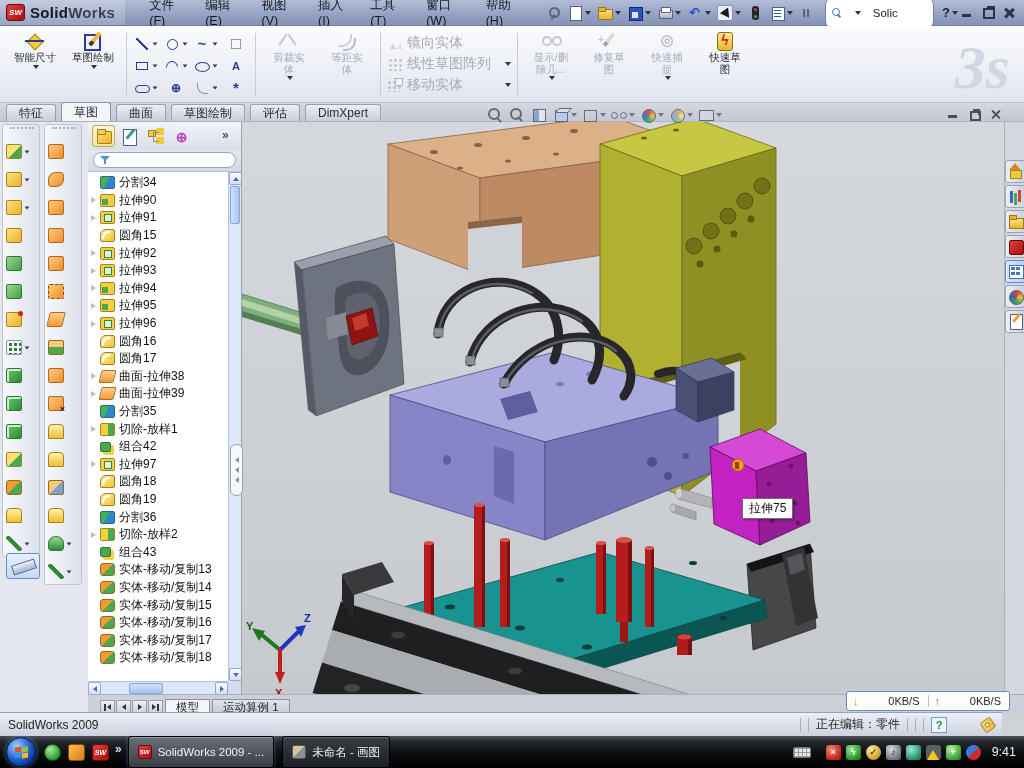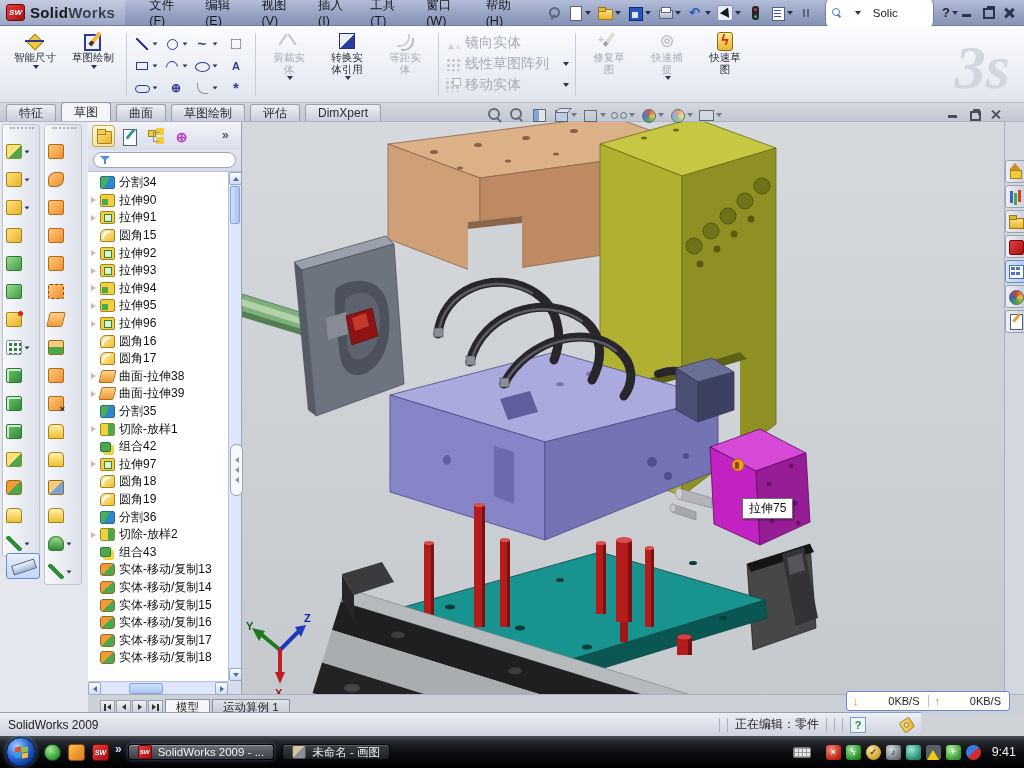--- a/index.html
+++ b/index.html
@@ -223,21 +223,21 @@
 .tp-doc::before{content:"";position:absolute;left:4px;top:3px;width:11px;height:14px;background:#fff;border:1px solid #56607a}
 .tp-doc::after{content:"";position:absolute;left:9px;top:2px;width:3px;height:10px;background:#e8a03a;transform:rotate(40deg)}
 
 #modeltabs{position:absolute;left:0;top:694px;width:1024px;height:21px;background:#ccd1d9;border-top:1px solid #aab0be;display:flex;align-items:flex-end}
 #mtnav{display:flex;gap:1px;margin-left:100px;margin-bottom:1px}
 .nb{width:15px;height:14px;background:linear-gradient(#eef0f5,#ccd1db);border:1px solid #98a0b0;display:flex;align-items:center;justify-content:center;gap:1px}
 .nbar{width:2px;height:7px;background:#333}
 .mtab{height:16px;padding:0 10px;display:flex;align-items:center;font-size:11.5px;color:#222;background:linear-gradient(#e0e4ea,#c3c9d5);border:1px solid #8a93a6;border-bottom:none;margin-left:2px}
 .mtab.v-active{background:#f5f6f9;font-weight:400}
 
-#statusbar{position:absolute;left:0;top:712px;width:921px;height:24px;background:linear-gradient(#eceff5,#cdd2de);border-top:1px solid #9aa1b5;display:flex;align-items:center;font-size:12px;color:#222}
+#statusbar{position:absolute;left:0;top:712px;width:1002px;height:24px;background:linear-gradient(#eceff5,#cdd2de);border-top:1px solid #9aa1b5;display:flex;align-items:center;font-size:12px;color:#222}
 #sb-app{margin-left:8px}
 #sb-right{margin-left:auto;display:flex;align-items:center;gap:7px;margin-right:8px}
 .vsep{width:1px;height:14px;background:#aab0be}
 #helpbox{width:16px;height:16px;background:#eef4fb;border:1px solid #7a9ac8;color:#2f8a36;font-weight:700;font-size:11px;display:flex;align-items:center;justify-content:center}
 #tagicon{width:12px;height:12px;background:linear-gradient(135deg,#ffe07a,#e8b42a);border:1px solid #a5821e;border-radius:2px;transform:rotate(-35deg);position:relative;margin-left:28px}
 #tagicon::after{content:"";position:absolute;left:2px;top:2px;width:3px;height:3px;background:#fff;border-radius:50%;border:1px solid #a5821e}
 
 #netoverlay{position:absolute;left:846px;top:691px;width:164px;height:20px;background:#fdfdfa;border:1px solid #6a8ac2;border-radius:3px;display:flex;align-items:center;z-index:6;font-size:11px;color:#1a2030}
 .netcell{flex:1;display:flex;align-items:center;justify-content:space-between;padding:0 8px 0 6px}
 .netcell+.netcell{border-left:1px solid #b8c4da}
@@ -251,21 +251,21 @@
 .flag i:nth-child(1){left:0;top:0;background:#e8502a}
 .flag i:nth-child(2){left:7px;top:0;background:#8cc63f}
 .flag i:nth-child(3){left:0;top:6px;background:#2a9fd8}
 .flag i:nth-child(4){left:7px;top:6px;background:#fbbc2c}
 #quicklaunch{display:flex;align-items:center;gap:7px;margin-right:6px}
 .qlico{width:17px;height:17px;border-radius:3px;flex:none;position:relative}
 .ql-green{border-radius:50%;background:radial-gradient(circle at 35% 30%,#a8e89a,#2f9a2f 70%);border:1px solid #1a5a1a}
 .ql-orange{background:linear-gradient(135deg,#ffc04a,#d87a1a);border:1px solid #8a4a0a}
 .ql-sw{background:linear-gradient(135deg,#e24040,#a80f0f);border:1px solid #6e0808;color:#fff;font:italic 700 7px/15px "Liberation Sans",sans-serif;text-align:center}
 #qlchev{color:#cfe0ff;font-weight:700;font-size:12px;margin:0 6px 6px 0}
-.taskwin{height:16px;display:flex;align-items:center;gap:6px;padding:0 9px;margin-right:8px;border-radius:3px;border:1px solid #000;background:linear-gradient(#3a3e45,#1c1f24);box-shadow:inset 0 1px 0 rgba(255,255,255,.18);color:#f2f2f2;font-size:11.5px;max-width:190px;white-space:nowrap;overflow:hidden}
+.taskwin{height:32px;display:flex;align-items:center;gap:6px;padding:0 9px;margin-right:8px;border-radius:3px;border:1px solid #000;background:linear-gradient(#3a3e45,#1c1f24);box-shadow:inset 0 1px 0 rgba(255,255,255,.18);color:#f2f2f2;font-size:11.5px;max-width:190px;white-space:nowrap;overflow:hidden}
 .taskwin.v-active{background:linear-gradient(#6a7079,#383d45);box-shadow:inset 0 1px 0 rgba(255,255,255,.3),0 0 4px rgba(140,180,255,.4)}
 .twico{width:14px;height:14px;flex:none;border-radius:2px}
 .tw-sw{background:linear-gradient(135deg,#e24040,#a80f0f);border:1px solid #6e0808;color:#fff;font:italic 700 6px/12px "Liberation Sans",sans-serif;text-align:center}
 .tw-paint{background:linear-gradient(135deg,#d8c49a 0 50%,#8a8f98 50%);border:1px solid #55524a}
 .twlabel{overflow:hidden;text-overflow:ellipsis}
 #tray{margin-left:auto;display:flex;align-items:center;gap:5px;padding-right:8px}
 .kbico{width:18px;height:11px;background:#e8e8e8;border:1px solid #777;border-radius:2px;background-image:linear-gradient(90deg,#999 1px,transparent 1px),linear-gradient(#999 1px,transparent 1px);background-size:4px 4px;margin-right:10px}
 .trico{width:15px;height:15px;border-radius:3px;position:relative;color:#fff;font:700 9px/15px "Liberation Sans",sans-serif;text-align:center;flex:none}
 .t-red{background:radial-gradient(circle at 35% 30%,#f08a7a,#c01f10 75%)}
 .t-green{background:radial-gradient(circle at 35% 30%,#9ae89a,#1f8a1f 75%)}
@@ -469,26 +469,20 @@
   <div class="csep"></div>
   <div style="display:flex">
 
       <div class="cbtn v-disabled disabled">
         <span class="ci v-ci-trim ci-trim"></span>
         <span class="lbl">剪裁实
 体</span>
         <span class="car"></span>
       </div>
 
-      <div class="cbtn">
-        <span class="ci v-ci-convert ci-convert"></span>
-        <span class="lbl">转换实
-体引用</span>
-        <span class="car"></span>
-      </div>
 
       <div class="cbtn v-disabled disabled">
         <span class="ci v-ci-offset ci-offset"></span>
         <span class="lbl">等距实
 体</span>
 
       </div>
     </div>
   <div class="csep"></div>
   <div class="stackgrp">
@@ -507,20 +501,28 @@
 
       <div class="srow v-disabled disabled">
         <span class="si v-si-move si-move"></span>
         <span class="lbl">移动实体</span>
         <span class="car"></span>
       </div>
     </div>
   <div class="csep"></div>
   <div style="display:flex">
 
+      <div class="cbtn v-disabled disabled">
+        <span class="ci v-ci-relations ci-relations">
+          <b></b>
+        </span>
+        <span class="lbl">显示/删
+除几...</span>
+        <span class="car"></span>
+      </div>
 
       <div class="cbtn v-disabled disabled">
         <span class="ci v-ci-repair ci-repair">
           <b></b>
         </span>
         <span class="lbl">修复草
 图</span>
 
       </div>
 

